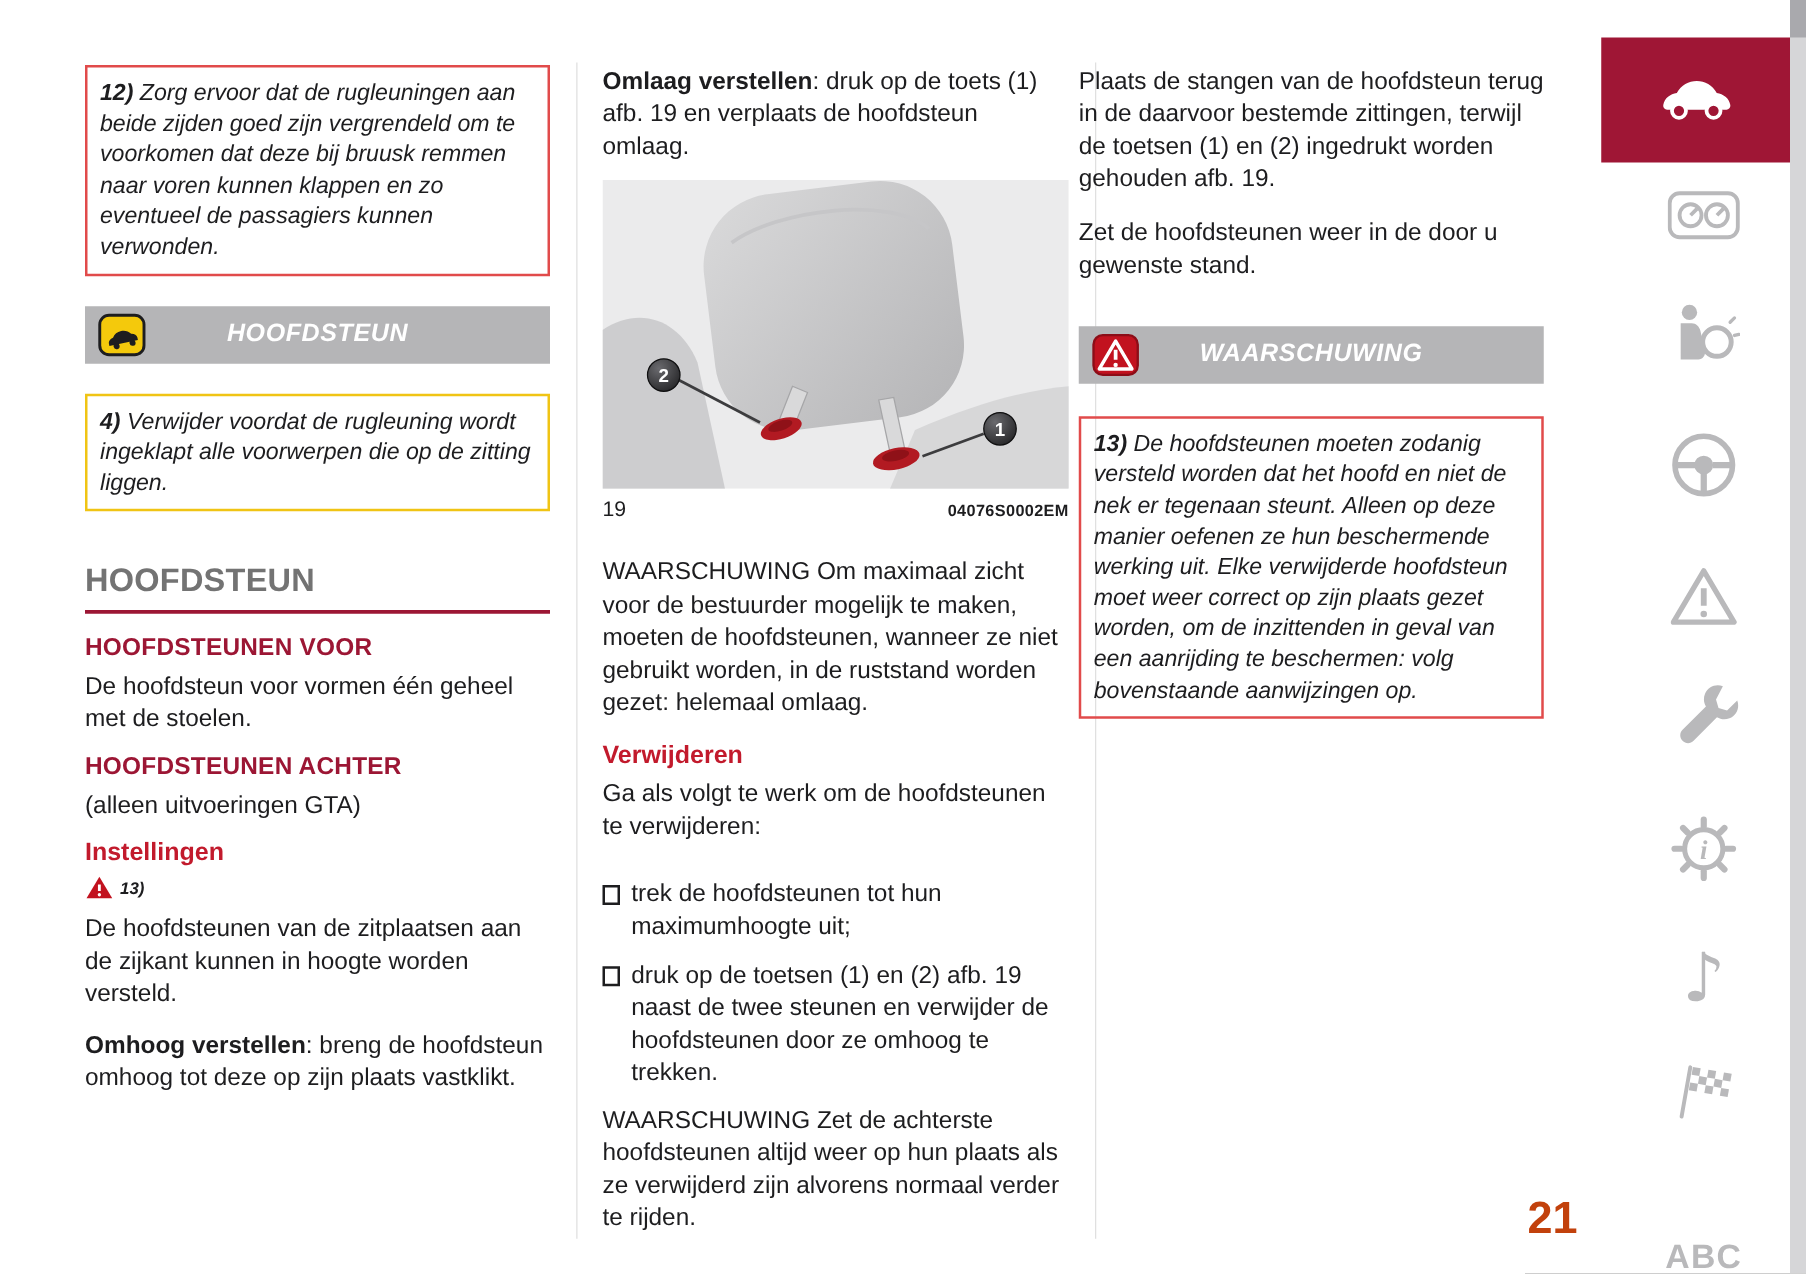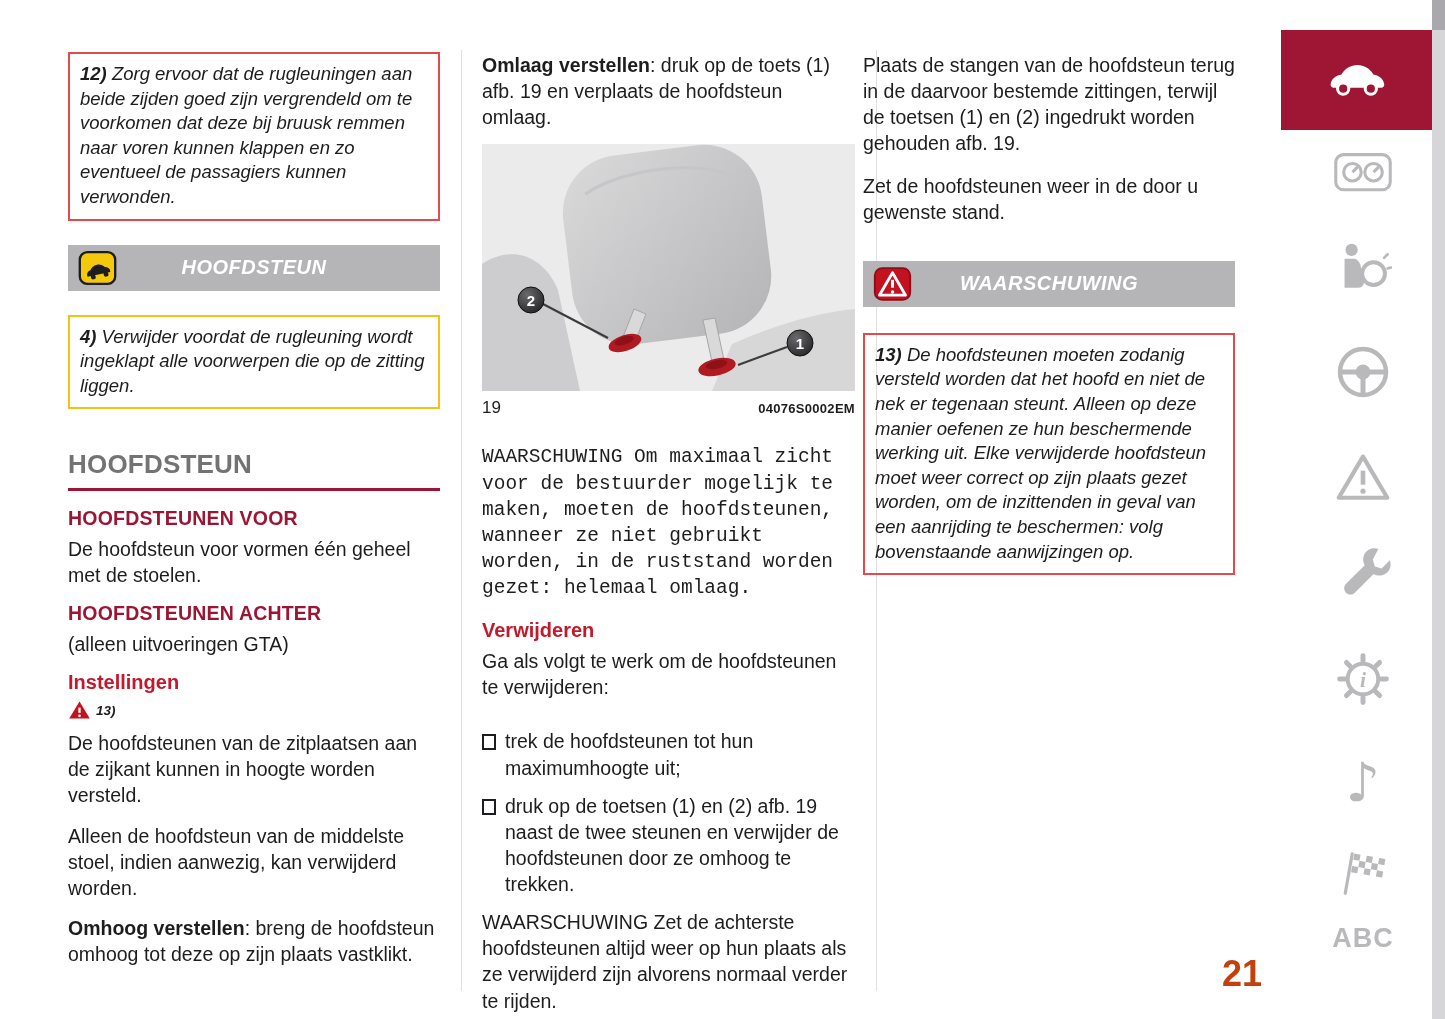--- a/index.html
+++ b/index.html
@@ -110,21 +110,20 @@
       <span style="line-height:0;">
         <svg viewBox="0 0 24 21" width="23" height="20">
           <path d="M12 1.5 L22.8 19.5 H1.2 Z" fill="#c2121f"></path>
           <line x1="12" y1="8" x2="12" y2="13.5" stroke="#fff" stroke-width="2.4"></line>
           <circle cx="12" cy="16.6" r="1.4" fill="#fff"></circle>
         </svg>
       </span>
       <span class="ref-label">13)</span>
     </div>
     <p class="body-text">De hoofdsteunen van de zitplaatsen aan de zijkant kunnen in hoogte worden versteld.</p>
-    <p class="body-text">Alleen de hoofdsteun van de middelste stoel, indien aanwezig, kan verwijderd worden.</p>
     <p class="body-text">
       <span class="lead">Omhoog verstellen</span><span>: breng de hoofdsteun omhoog tot deze op zijn plaats vastklikt.</span>
     </p>
   </div>
 
   <div class="col col2">
     <p class="body-text">
       <span class="lead">Omlaag verstellen</span><span>: druk op de toets (1) afb. 19 en verplaats de hoofdsteun omlaag.</span>
     </p>
 
@@ -163,21 +162,21 @@
         <text x="49" y="161.5" text-anchor="middle" font-size="15" font-weight="bold" fill="#ffffff">2</text>
         <circle cx="318" cy="199" r="13" fill="url(#cg)" stroke="#0f0f10" stroke-width="1"></circle>
         <text x="318" y="204.5" text-anchor="middle" font-size="15" font-weight="bold" fill="#ffffff">1</text>
       </svg>
     </div>
     <div class="fig-caption">
       <span class="fig-num">19</span>
       <span class="fig-code">04076S0002EM</span>
     </div>
 
-    <p class="body-text" style="margin-bottom:18px;font-family:Liberation Mono, monospace;">WAARSCHUWING Om maximaal zicht voor de bestuurder mogelijk te maken, moeten de hoofdsteunen, wanneer ze niet gebruikt worden, in de ruststand worden gezet: helemaal omlaag.</p>
+    <p class="body-text" style="margin-bottom:18px;">WAARSCHUWING Om maximaal zicht voor de bestuurder mogelijk te maken, moeten de hoofdsteunen, wanneer ze niet gebruikt worden, in de ruststand worden gezet: helemaal omlaag.</p>
 
     <div class="h3" style="margin-top:4px;">Verwijderen</div>
     <p class="body-text" style="margin-bottom:28px;">Ga als volgt te werk om de hoofdsteunen te verwijderen:</p>
 
     <div class="bullet">
       <span class="sq"></span>
       <span>trek de hoofdsteunen tot hun maximumhoogte uit;</span>
     </div>
     <div class="bullet">
       <span class="sq"></span>
@@ -302,19 +301,19 @@
           <rect x="7" y="7" width="7" height="7"></rect>
             <rect x="21" y="7" width="7" height="7"></rect>
           <rect x="0" y="14" width="7" height="7"></rect>
             <rect x="14" y="14" width="7" height="7"></rect>
             <rect x="28" y="14" width="7" height="7"></rect>
         </g>
       </g>
     </svg>
   </div>
 
-  <div class="rail-icon" style="top:925px;">
+  <div class="rail-icon" style="top:992px;">
     <div class="abc-label">ABC</div>
   </div>
 
   <div class="page-number">21</div>
 
 </div>
 
 </body></html>

